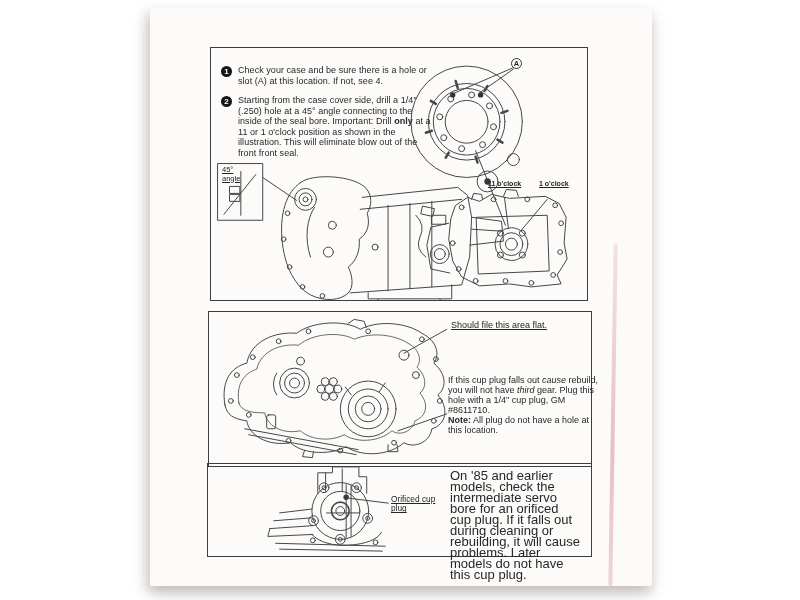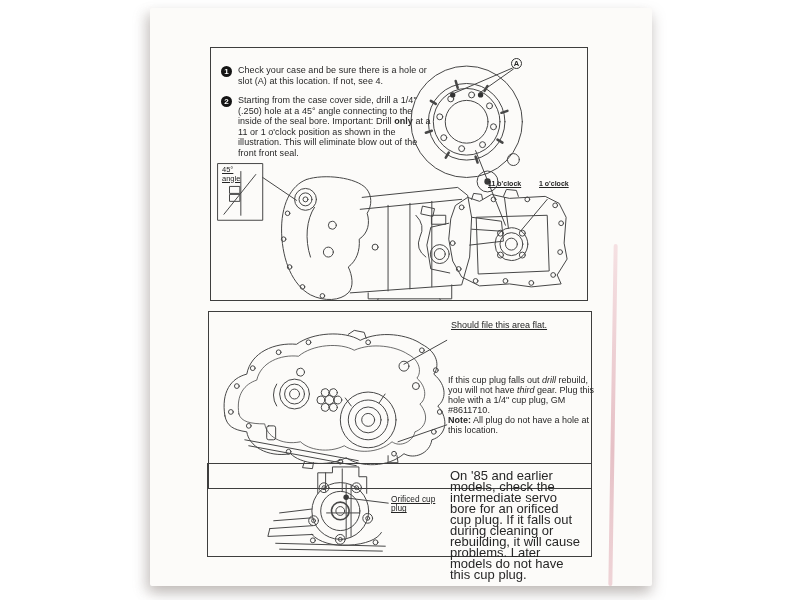--- a/index.html
+++ b/index.html
@@ -10,21 +10,21 @@
   
   .paper { position:absolute; left:150px; top:8px; width:502px; height:578px;
            background:#fcfbf9; border-radius:2px;
            box-shadow:0 7px 14px rgba(125,115,110,.40), -7px 5px 12px rgba(150,140,135,.18); }
   .pink-edge { position:absolute; left:611px; top:244px; width:4px; height:342px;
                background:linear-gradient(#f4dcdf,#e2b6bd 60%,#eccdd1);
                transform:rotate(.9deg); border-radius:2px; opacity:.85; }
 
   .panel { position:absolute; border:1.4px solid #3e3e3e; background:transparent; }
   #box1 { left:210px; top:47px;  width:378px; height:254px; }
-  #box2 { left:208px; top:311px; width:384px; height:178px; }
+  #box2 { left:208px; top:311px; width:384px; height:156px; }
   #box3 { left:207px; top:463px; width:385px; height:94px;  }
 
   svg.art { position:absolute; left:0; top:0; width:100%; height:100%; }
   svg.art * { vector-effect:non-scaling-stroke; }
 
   
   .step { position:absolute; left:10px; display:flex; }
   .step .marker { width:11px; height:11px; border-radius:50%; background:#151515; color:#fff;
                   font-size:8px; line-height:11px; text-align:center; font-weight:bold;
                   flex:0 0 11px; margin-right:6px; margin-top:1px; }
@@ -217,21 +217,21 @@
         <circle cx="92" cy="44" r="4"></circle>
       <path d="M140,6 l6,-4 l10,2 l2,6"></path>
       <path d="M96,134 l-2,6 l10,1 l1,-6"></path>
         <path d="M180,128 l0,7 l10,0 l-1,-7"></path>
       <path d="M196,36 L239,12"></path>
       <path d="M190,114 L239,97"></path>
     </svg>
 
     <div class="dlabel lbl-flat">Should file this area flat.</div>
 
-    <div class="plug-note"><span>If this cup plug falls out </span><i>drill</i><span> rebuild, you will not have </span><i>third</i><span> gear. Plug this hole with a 1/4" cup plug, GM #8611710.</span><br>
+    <div class="plug-note"><span>If this cup plug falls out </span><i>cause</i><span> rebuild, you will not have </span><i>third</i><span> gear. Plug this hole with a 1/4" cup plug, GM #8611710.</span><br>
       <b>Note:</b><span> All plug do not have a hole at this location.</span>
     </div>
   </div>
 
   <div class="panel" id="box3">
 
     <svg class="art" viewBox="0 0 385 94" stroke="#474747" fill="none" stroke-width="1" stroke-linecap="round" stroke-linejoin="round">
       <path d="M109,30 L109,9 L124,9 L124,3 L151,3 L151,13 L159,13 L159,30"></path>
       <line x1="117" y1="9" x2="117" y2="28"></line>
         <line x1="134" y1="5" x2="134" y2="28"></line>

